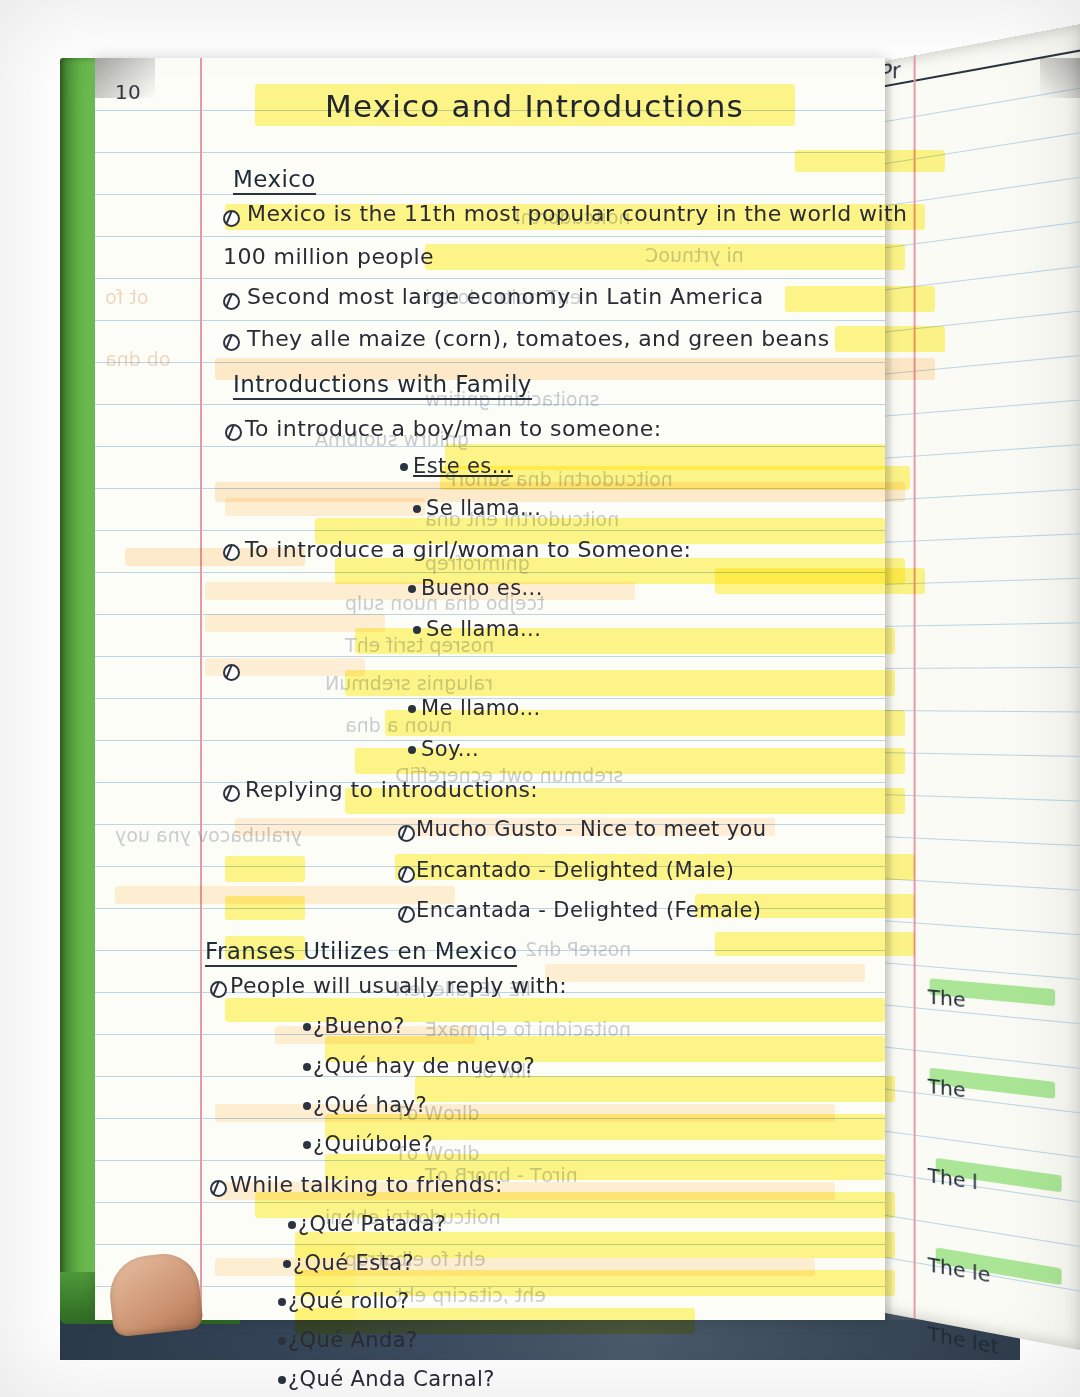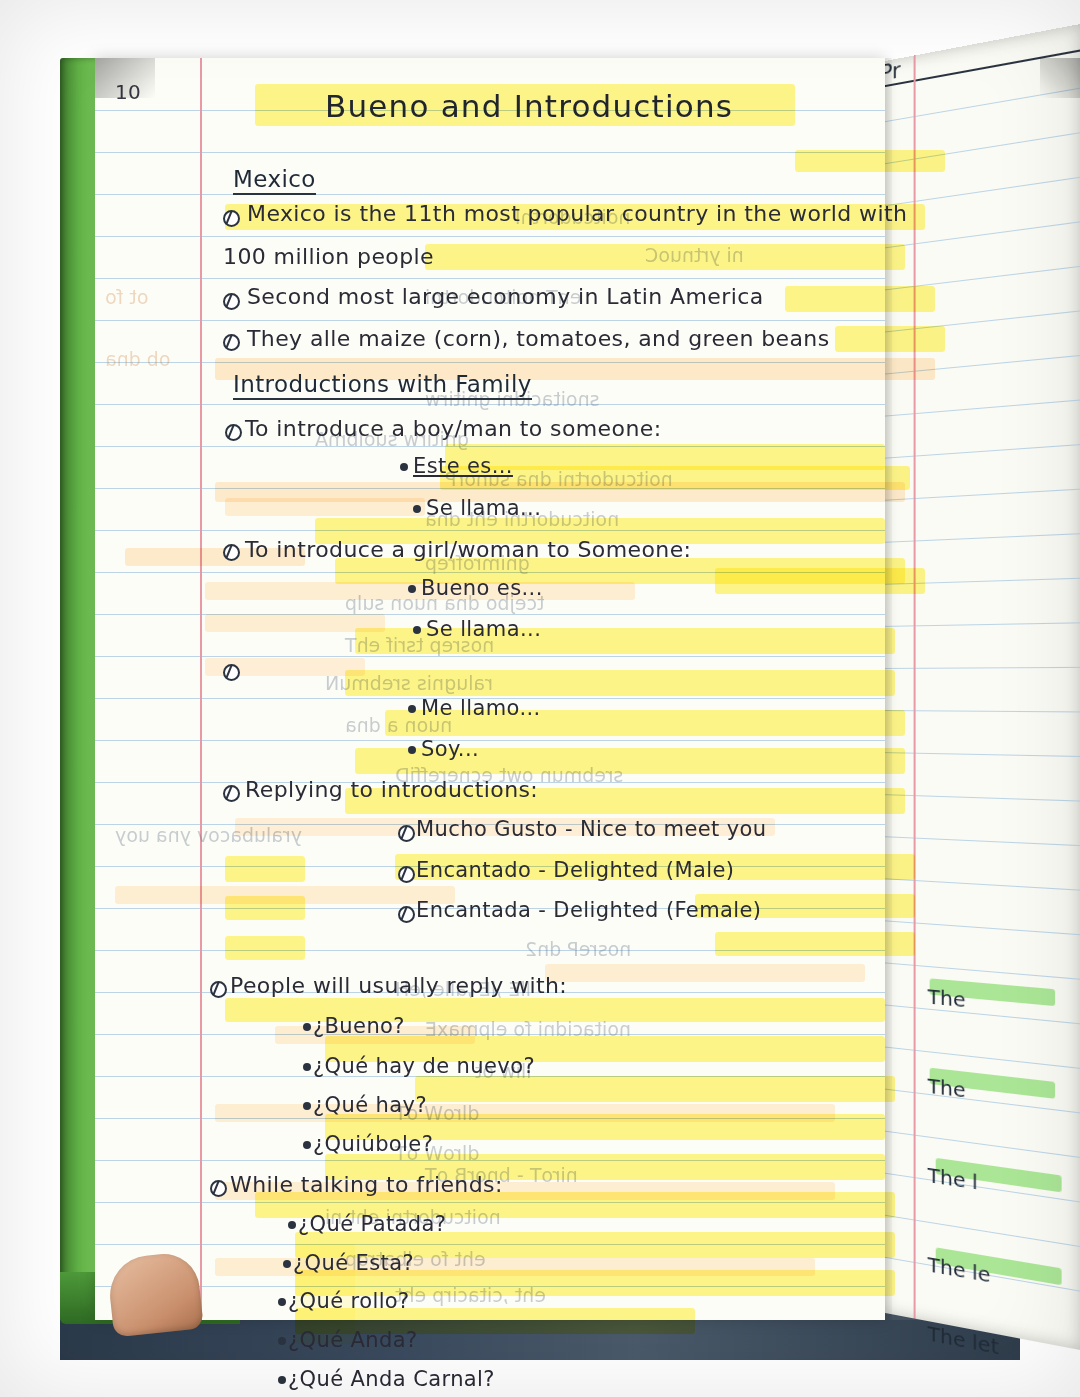--- a/index.html
+++ b/index.html
@@ -299,21 +299,21 @@
     <div class="hl hl-y" style="left:230px;top:1096px;width:560px;height:26px;"></div>
     <div class="hl hl-o" style="left:120px;top:1124px;width:620px;height:18px;opacity:.4;"></div>
     <div class="hl hl-y" style="left:160px;top:1134px;width:640px;height:26px;"></div>
     <div class="hl hl-y" style="left:200px;top:1174px;width:600px;height:26px;"></div>
     <div class="hl hl-o" style="left:120px;top:1200px;width:600px;height:18px;opacity:.4;"></div>
     <div class="hl hl-y" style="left:200px;top:1212px;width:600px;height:26px;"></div>
     <div class="hl hl-y" style="left:200px;top:1250px;width:400px;height:26px;"></div>
     <div class="hl hl-y" style="left:200px;top:1186px;width:60px;height:100px;opacity:.3;"></div>
 
     <div class="hw pagenum" style="left:20px;top:22px;">10</div>
-    <div class="hw title" style="left:230px;top:30px;">Bueno and Introductions</div>
+    <div class="hw title" style="left:230px;top:30px;">Mexico and Introductions</div>
 
     <div class="hw hdr" style="left:138px;top:108px;">Mexico</div>
 
     <div class="bul" style="left:128px;top:152px;"></div>
     <div class="hw l1" style="left:152px;top:143px;">Mexico is the 11th most popular country in the world with</div>
     <div class="hw l1" style="left:128px;top:186px;">100 million people</div>
 
     <div class="bul" style="left:128px;top:235px;"></div>
     <div class="hw l1" style="left:152px;top:226px;">Second most large economy in Latin America</div>
 
@@ -353,20 +353,21 @@
 
     <div class="bul" style="left:303px;top:767px;"></div>
     <div class="hw l2" style="left:321px;top:759px;">Mucho Gusto - Nice to meet you</div>
 
     <div class="bul" style="left:303px;top:808px;"></div>
     <div class="hw l2" style="left:321px;top:800px;">Encantado - Delighted (Male)</div>
 
     <div class="bul" style="left:303px;top:848px;"></div>
     <div class="hw l2" style="left:321px;top:840px;">Encantada - Delighted (Female)</div>
 
+    <div class="hw hdr" style="left:110px;top:880px;">Franses Utilizes en Mexico</div>
 
     <div class="bul" style="left:115px;top:923px;"></div>
     <div class="hw l1" style="left:135px;top:915px;">People will usually reply with:</div>
 
     <div class="dot" style="left:208px;top:965px;"></div>
     <div class="hw l2" style="left:218px;top:956px;">¿Bueno?</div>
 
     <div class="dot" style="left:208px;top:1005px;"></div>
     <div class="hw l2" style="left:218px;top:996px;">¿Qué hay de nuevo?</div>
 

